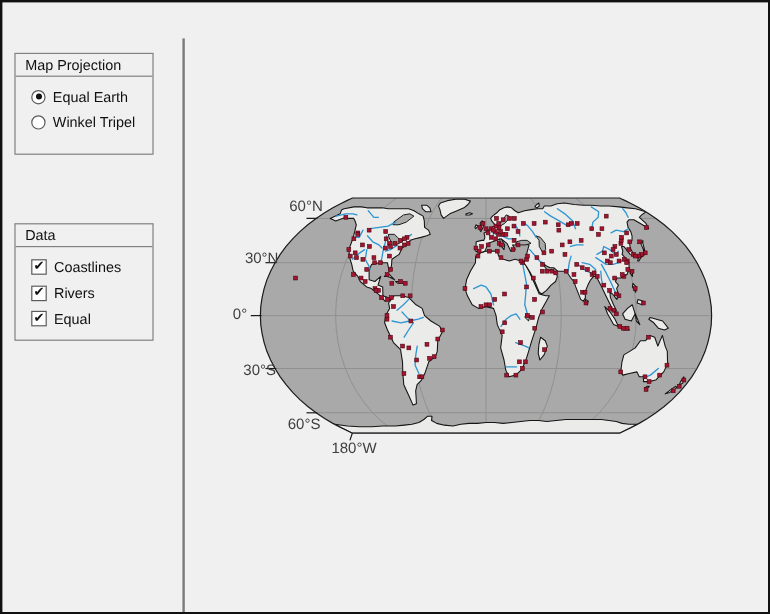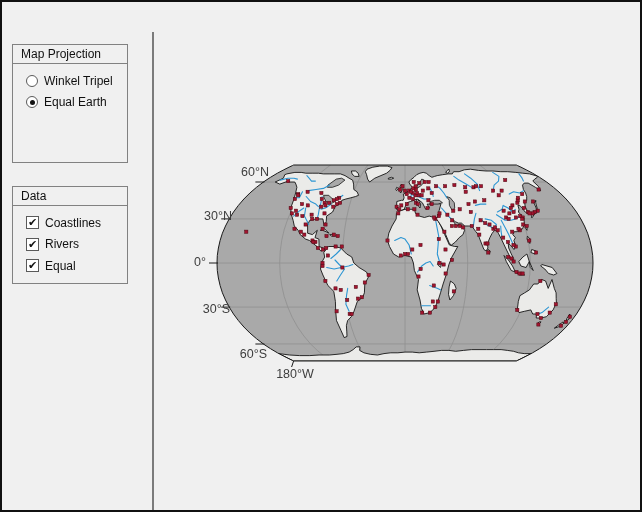--- a/index.html
+++ b/index.html
@@ -16,44 +16,44 @@
   #divider{position:absolute;left:150px;top:30px;width:2px;bottom:0;background:#7b7b7b;}
   
   .panel{position:absolute;left:10px;width:116px;background:#f0f0f0;border:1px solid #818181;}
   .panel .ptitle{height:19px;line-height:18px;padding-left:8px;font-size:12px;color:#101010;border-bottom:1px solid #818181;}
   .panel .rows{padding:6px 0 4px 0;}
   .row{display:flex;align-items:center;height:21.5px;padding-left:13px;cursor:default;}
   .row .lbl{font-size:12px;color:#101010;margin-left:6px;white-space:nowrap;}
   .radio{width:12px;height:12px;border:1px solid #5a5a5a;border-radius:50%;background:#fff;display:flex;align-items:center;justify-content:center;flex:0 0 auto;}
   .radio.on::after{content:"";width:5px;height:5px;border-radius:50%;background:#111;}
   .cb{width:13px;height:13px;border:1px solid #5a5a5a;background:#fff;display:flex;align-items:center;justify-content:center;font-size:11px;color:#111;flex:0 0 auto;line-height:1;}
-  #proj-panel{top:42px;height:119px;}
+  #proj-panel{top:42px;height:85px;}
   #data-panel{top:150px;height:98px;margin-top:34px;}
   
   #mapsvg{position:absolute;left:0;top:0;}
   text.geolabel{font-size:12.5px;fill:#3e3e3e;}
 </style>
 </head>
 <body>
 
 <div id="app">
 
 
   <div id="divider"></div>
 
   <div id="proj-panel" class="panel">
     <div class="ptitle">Map Projection</div>
     <div class="rows" id="proj-rows">
         <div class="row">
+          <span class="radio on"></span>
+          <span class="lbl">Equal Earth</span>
+        </div>
+        <div class="row">
           <span class="radio"></span>
           <span class="lbl">Winkel Tripel</span>
-        </div>
-        <div class="row">
-          <span class="radio on"></span>
-          <span class="lbl">Equal Earth</span>
         </div>
       </div>
   </div>
 
   <div id="data-panel" class="panel">
     <div class="ptitle">Data</div>
     <div class="rows" id="data-rows">
         <div class="row">
           <span class="cb">✔</span>
           <span class="lbl">Coastlines</span>

